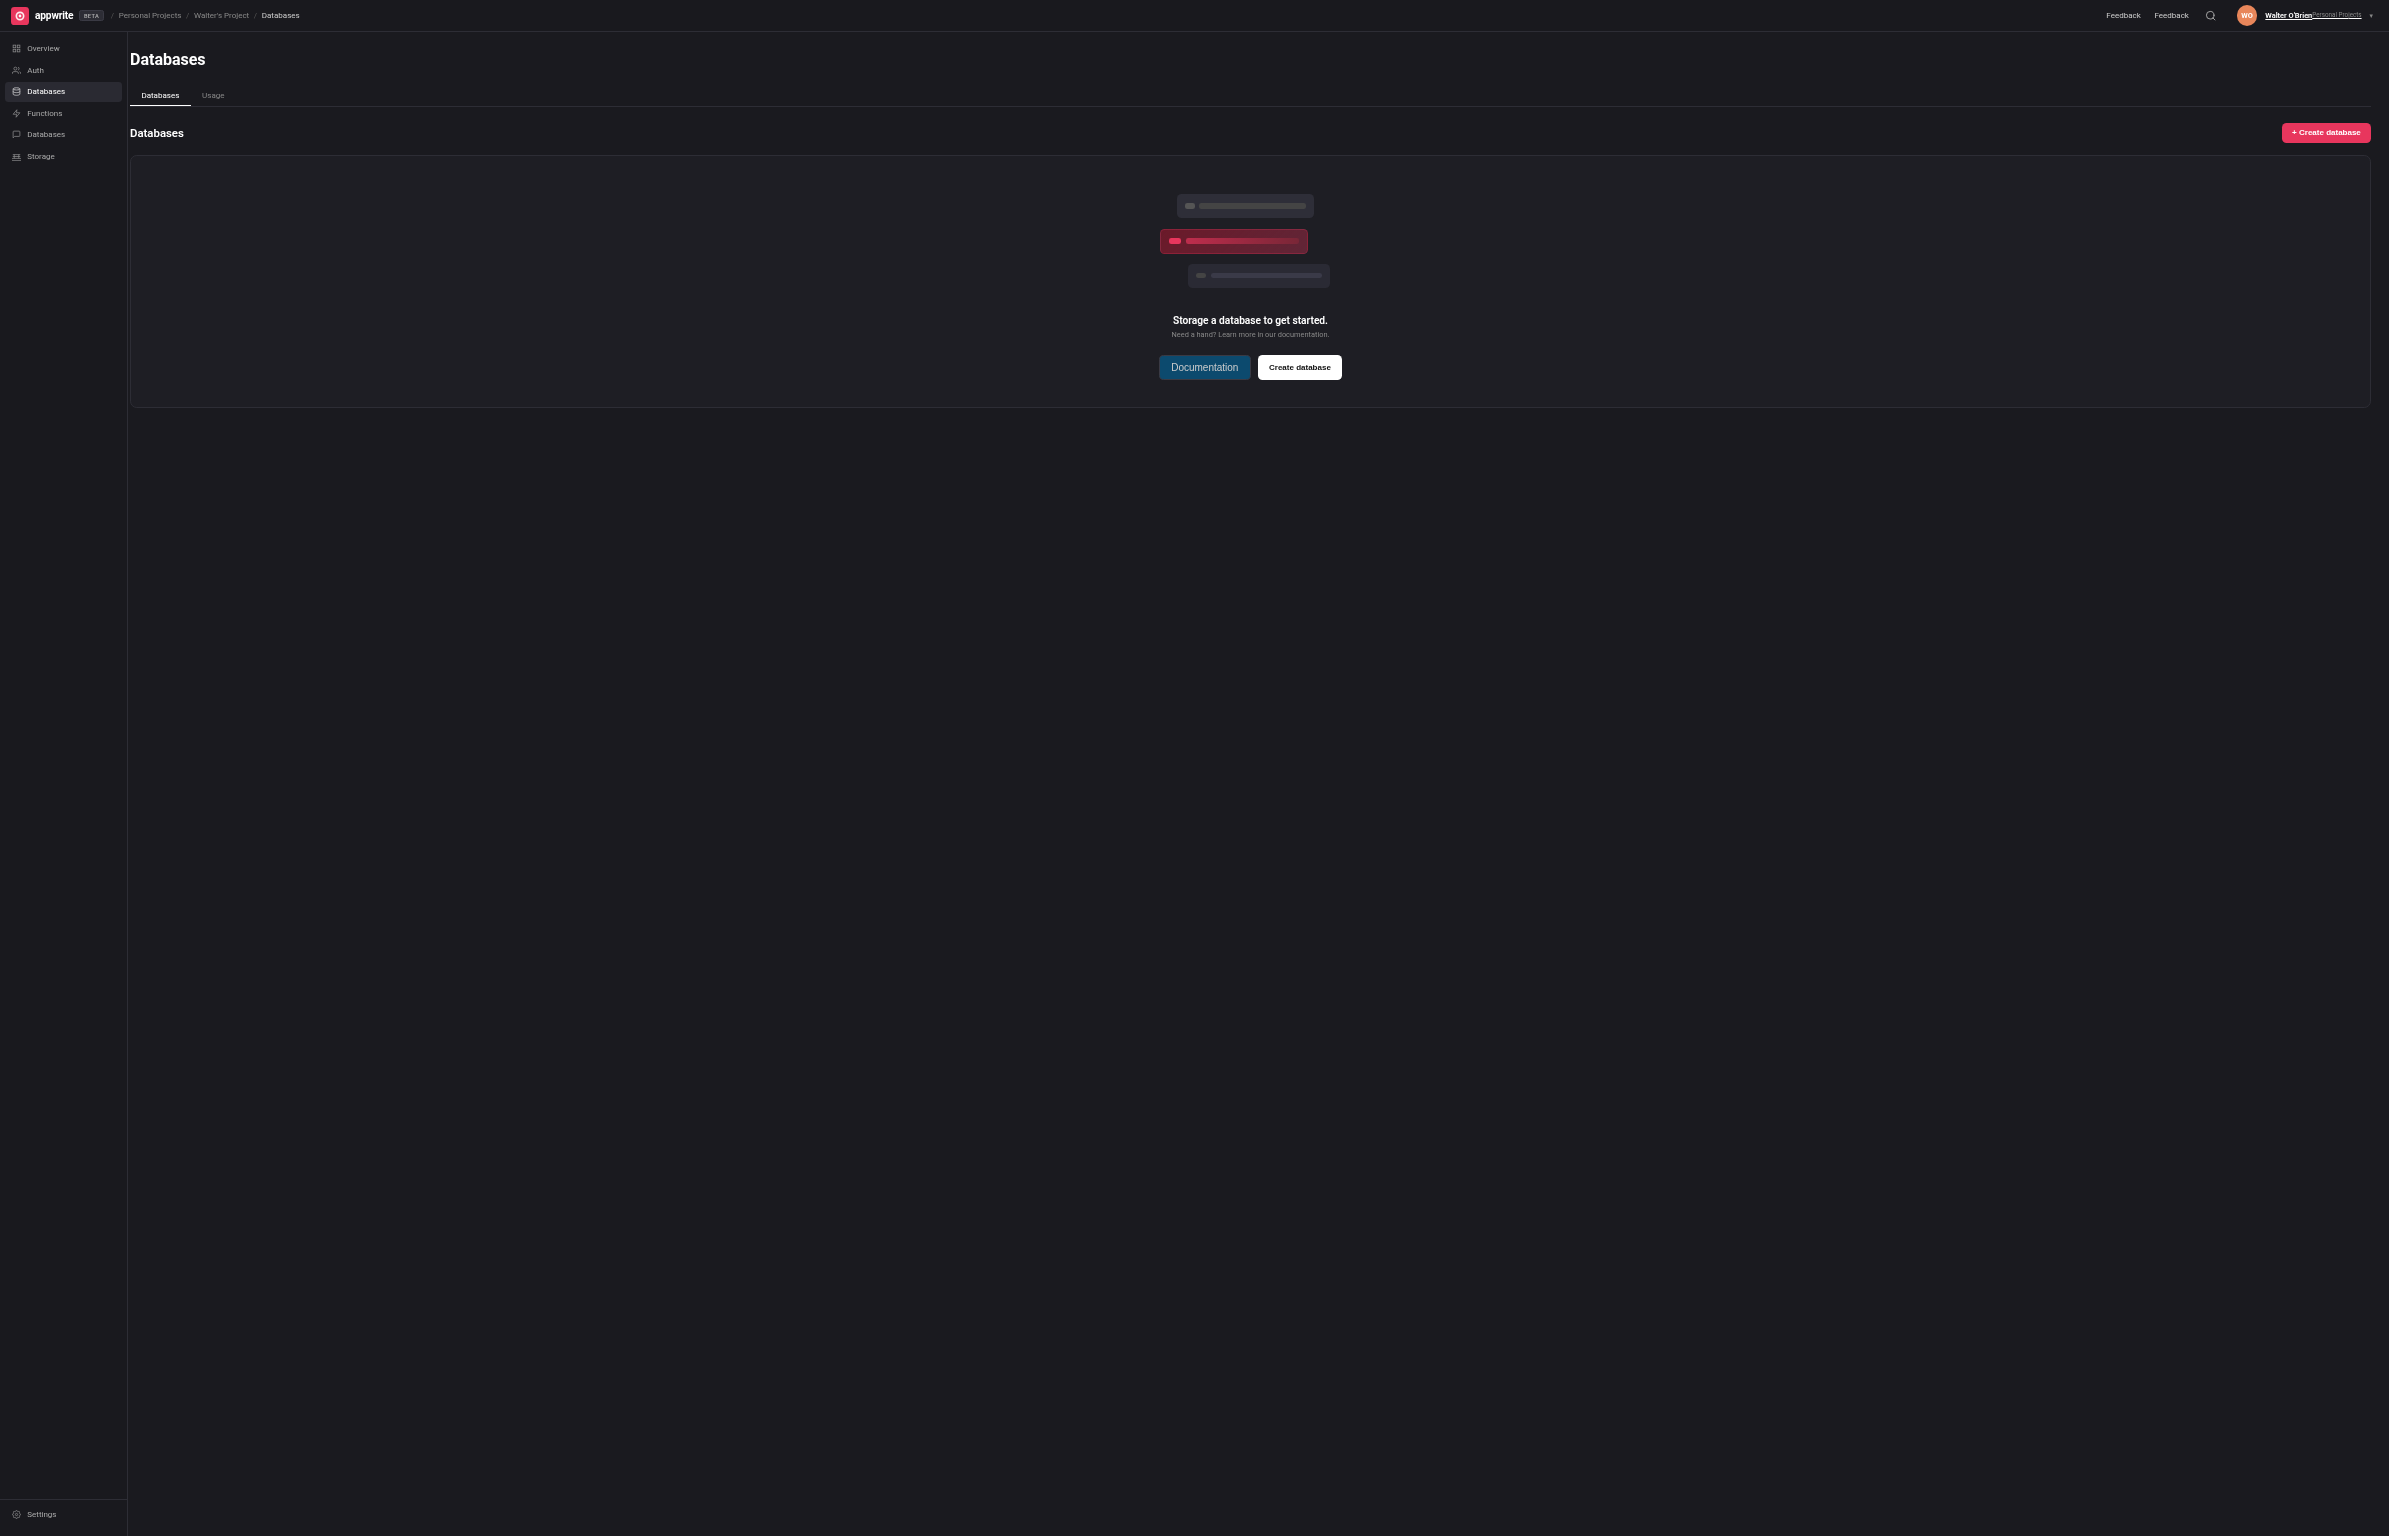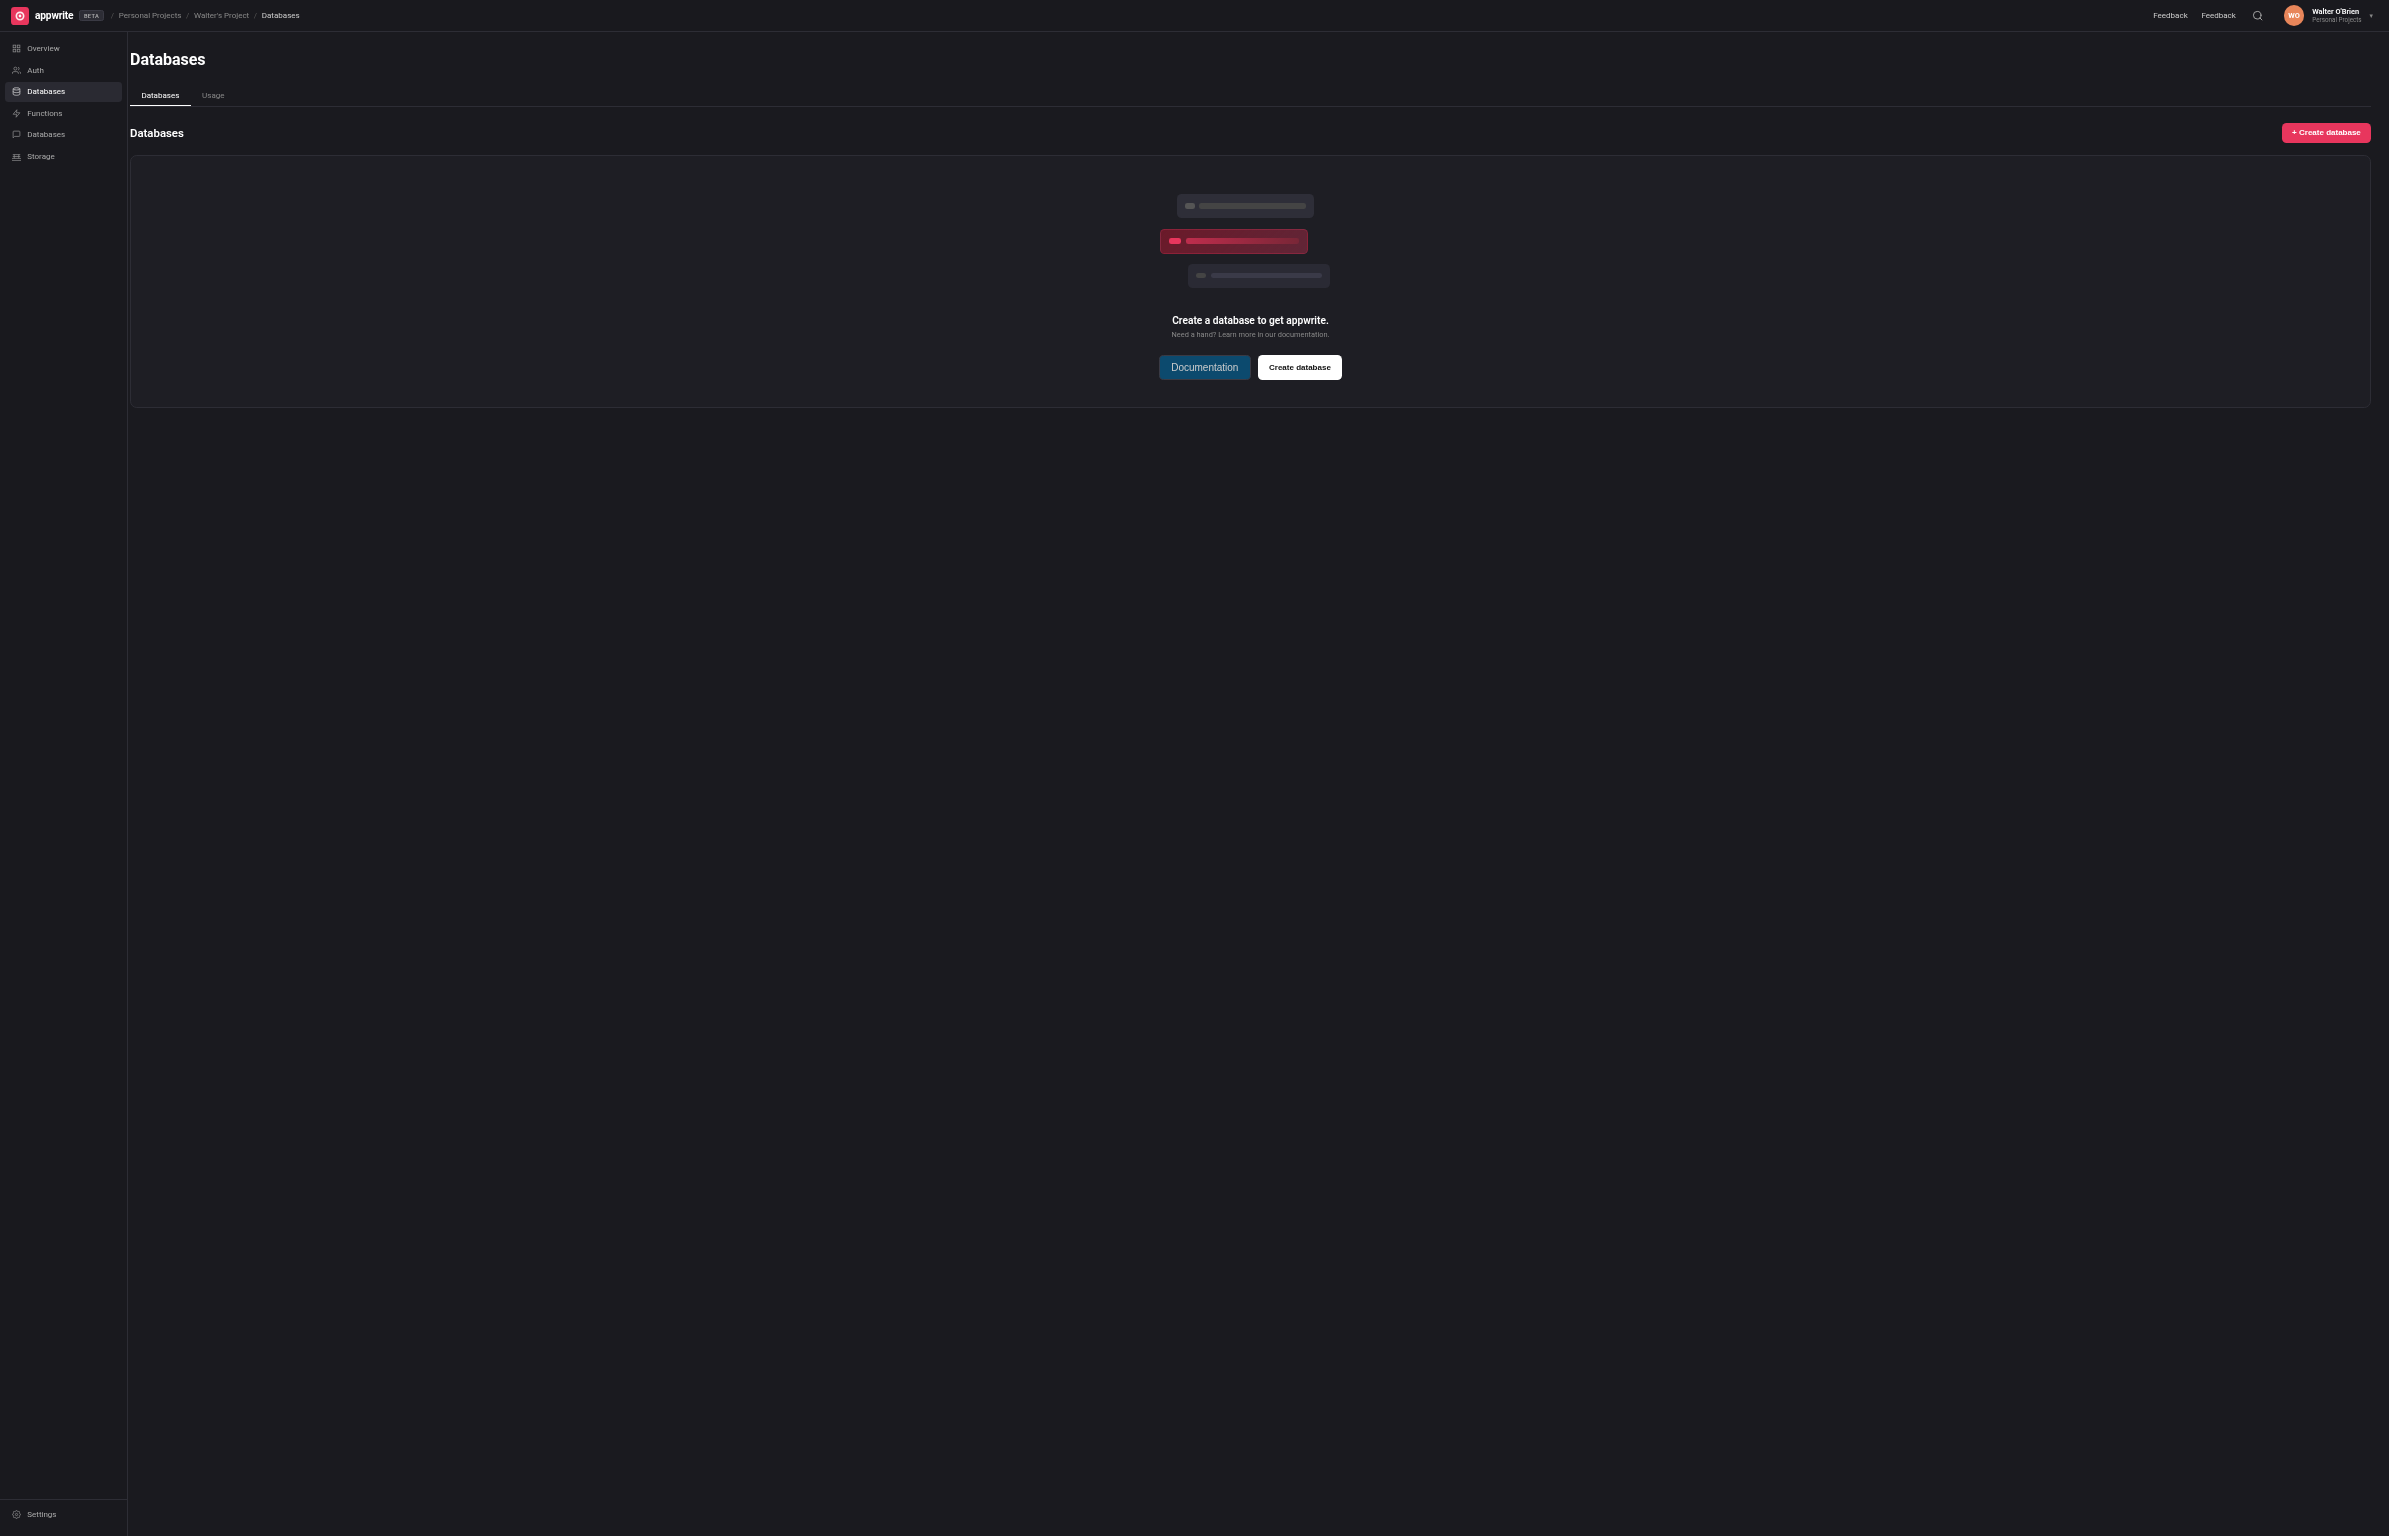--- a/index.html
+++ b/index.html
@@ -94,21 +94,21 @@
       height: 20.5px;
       border-radius: 50%;
       background: #e8865a;
       display: flex;
       align-items: center;
       justify-content: center;
       font-size: 7.4px;
       font-weight: 700;
       color: #fff;
     }
-    .user-info { display: flex; flex-direction: column; }
+    .user-info { display: flex; flex-direction: row; text-decoration: underline; }
     .user-name { font-size: 7.4px; font-weight: 600; color: #fff; }
     .user-sub { font-size: 6.3px; color: #888; }
     .chevron-icon { color: #888; font-size: 6.8px; }
 
     
     .app-body {
       display: flex;
       margin-top: 32px;
       flex: 1;
     }
@@ -480,21 +480,21 @@
           <div class="illus-dot" style="background:#e8365d;width:12.5px;height:6.8px;"></div>
           <div class="illus-line" style="background:linear-gradient(90deg,#e8365daa,#9b2a3a66);width:85px;"></div>
         </div>
 
         <div class="illus-row illus-row-3">
           <div class="illus-dot" style="background:#444;"></div>
           <div class="illus-line" style="background:#3a3a48;width:80px;"></div>
         </div>
       </div>
 
-      <p class="empty-title">Create a database to get appwrite.</p>
+      <p class="empty-title">Storage a database to get started.</p>
       <p class="empty-desc">
         <span>Need a hand? Learn more in our documentation.</span>
       </p>
 
       <div class="empty-actions">
         <button class="btn-secondary">Documentation</button>
         <button class="btn-primary">Create database</button>
       </div>
     </div>
   </main>

